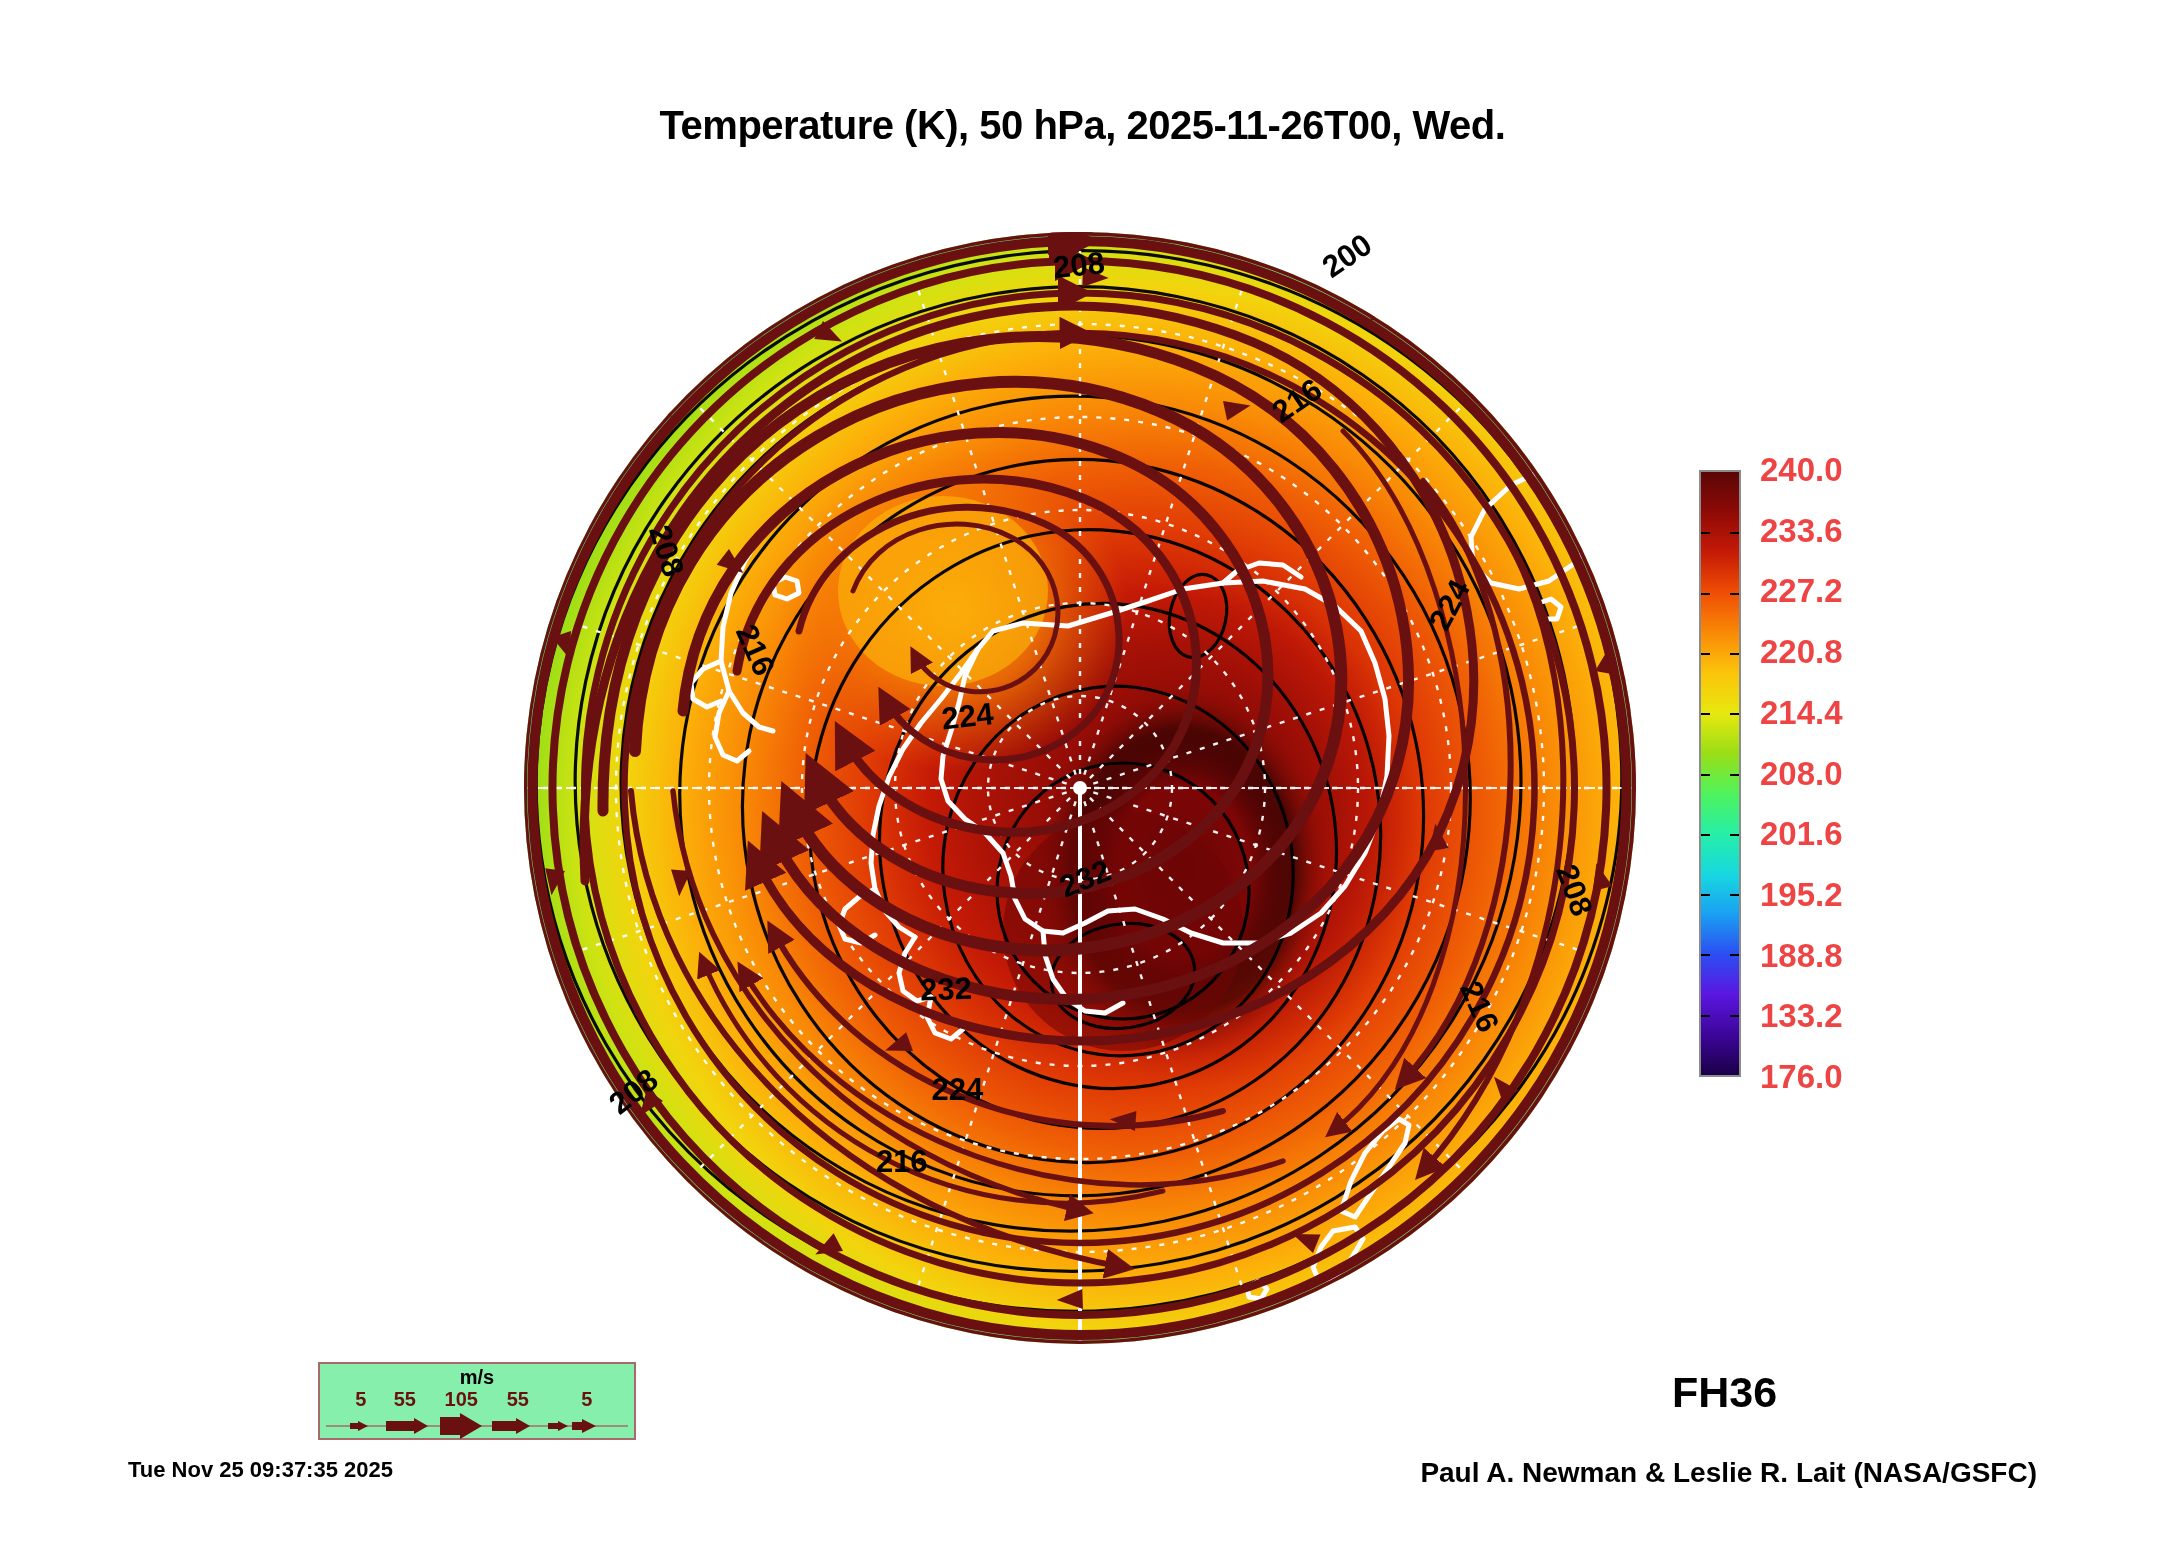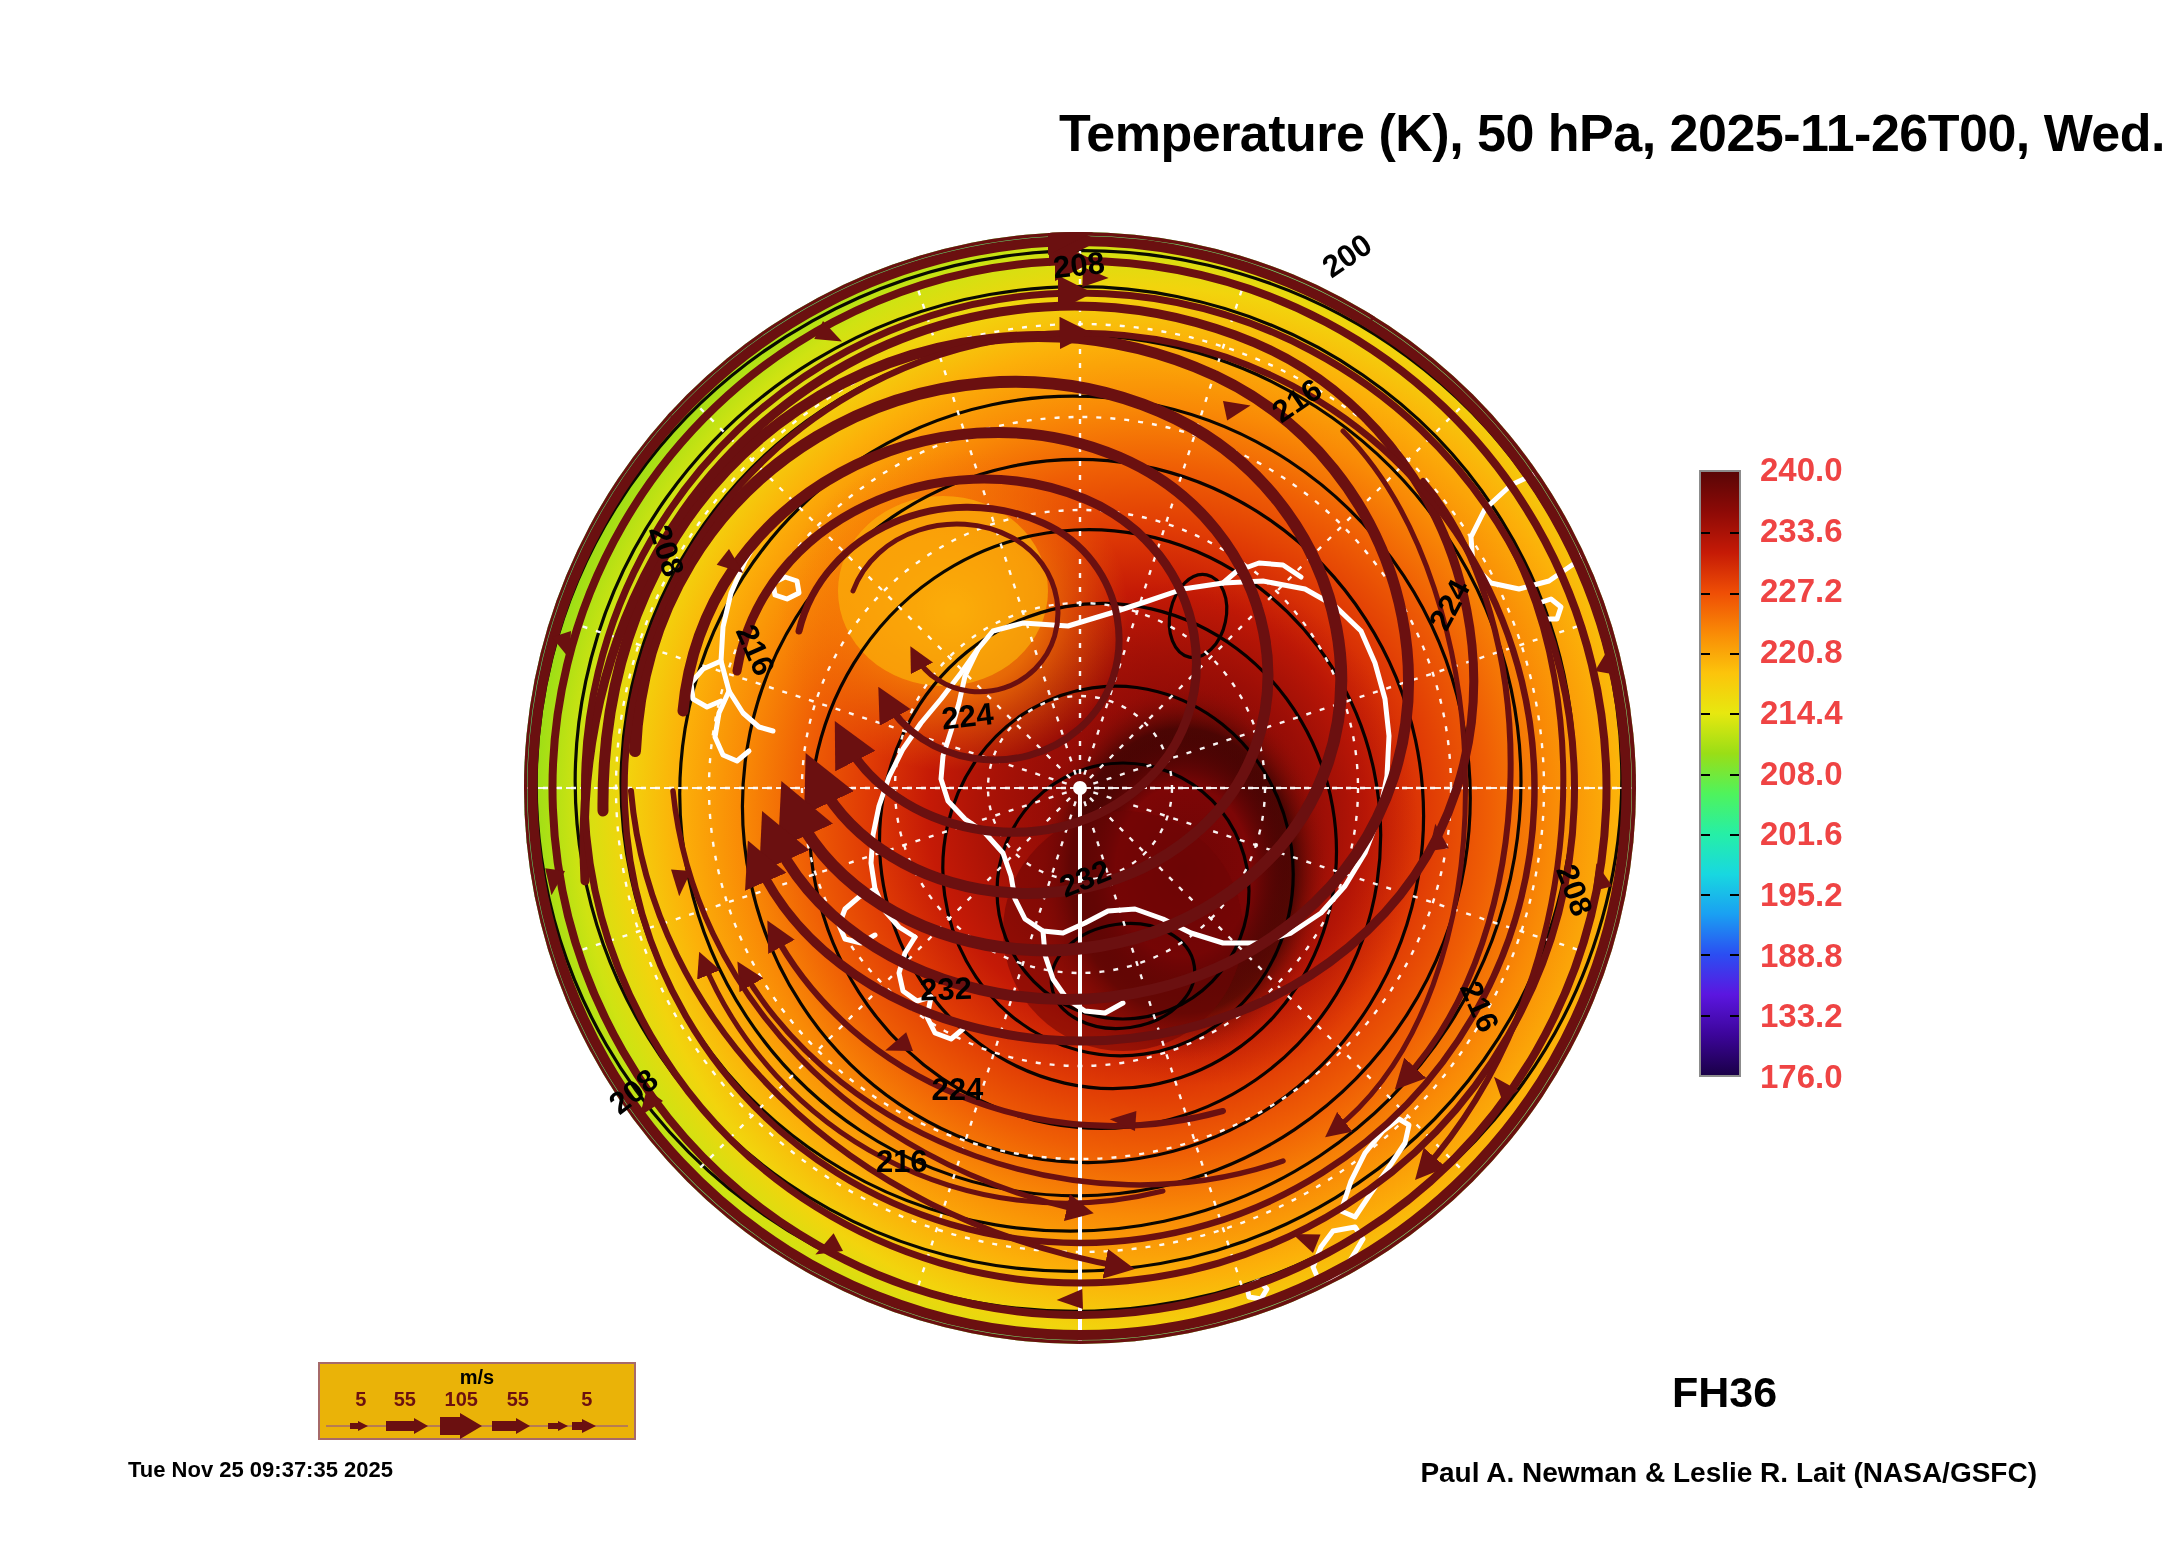--- a/index.html
+++ b/index.html
@@ -8,22 +8,22 @@
     background:#ffffff;
     font-family:"Liberation Sans", sans-serif;
     position:relative;
     overflow:hidden;
   }
   #stage{position:absolute;left:0;top:0;width:2165px;height:1561px;}
 
   
   #title{
     position:absolute;left:0;top:103px;width:2165px;
-    text-align:right;
-    font-size:52px;font-weight:bold;color:#000;
+    text-align:center;
+    font-size:40px;font-weight:bold;color:#000;
     letter-spacing:-0.5px;
     white-space:nowrap;
   }
 
   
   #map-wrap{position:absolute;left:523px;top:231px;width:1114px;height:1114px;}
   #map-svg{display:block;width:1114px;height:1114px;}
 
   
   #colorbar{
@@ -41,21 +41,21 @@
     font-size:33px;font-weight:bold;color:#ef4444;
     transform:translateY(-50%);
     white-space:nowrap;
   }
 
   
   #wind-legend{
     position:absolute;left:318px;top:1362px;width:318px;height:78px;
     border:2px solid #a66a6a;
     box-sizing:border-box;
-    background:#eab308;
+    background:#86efac;
   }
   #wl-unit{
     position:absolute;left:0;top:2px;width:100%;text-align:center;
     font-size:20px;font-weight:bold;color:#000;
   }
   #wl-nums{position:absolute;left:0;top:24px;width:100%;height:26px;}
   .wl-num{
     position:absolute;top:0;
     font-size:20px;font-weight:bold;color:#6b1010;
     transform:translateX(-50%);

